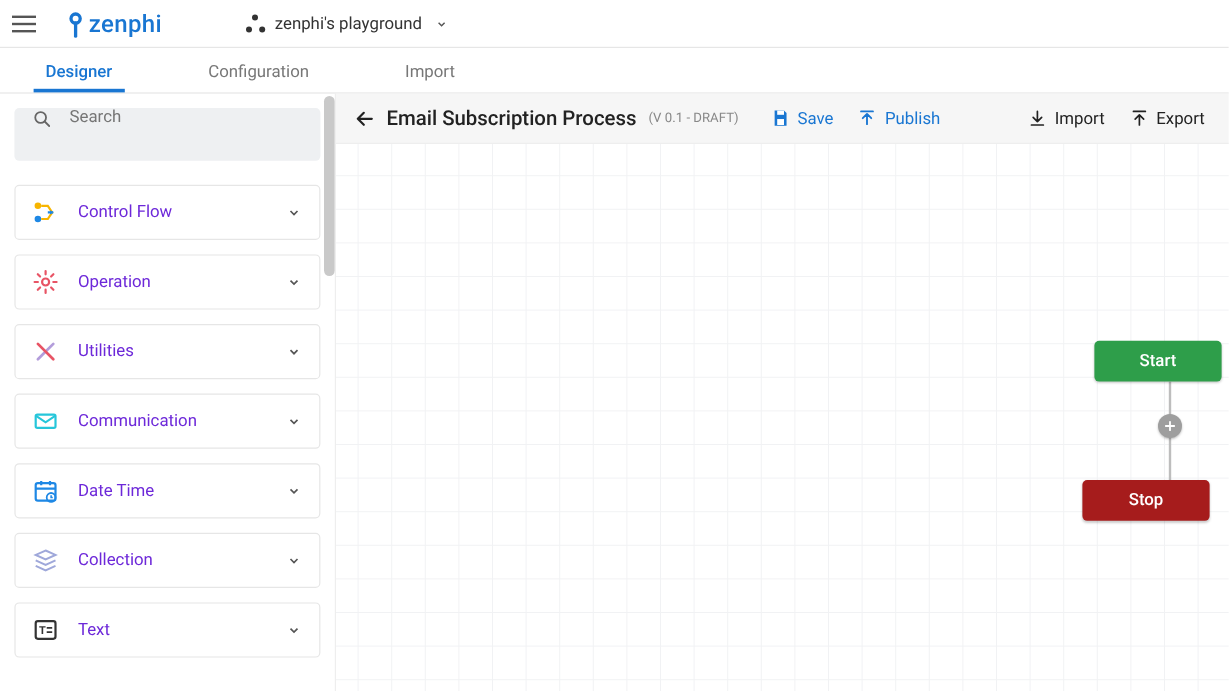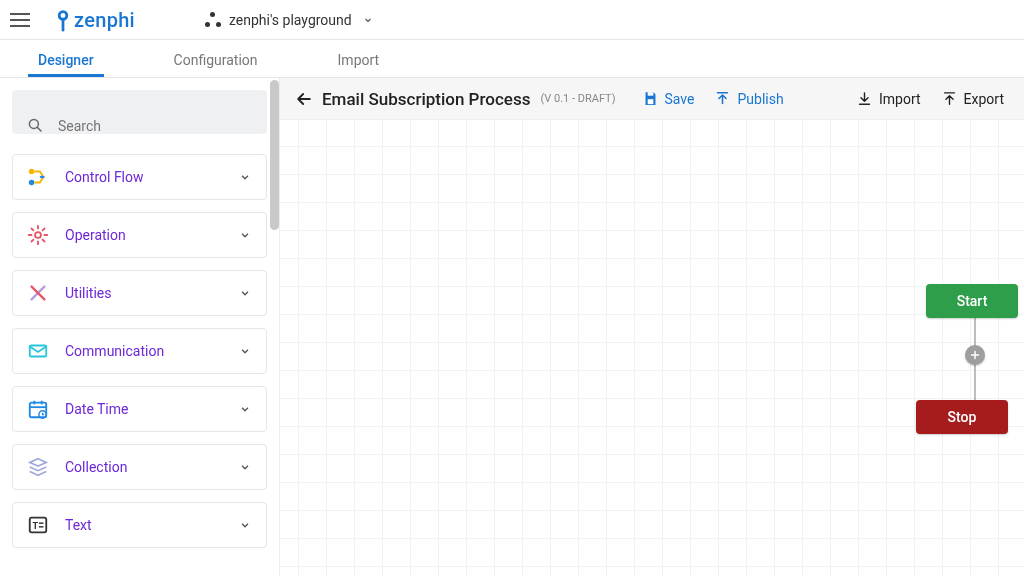--- a/index.html
+++ b/index.html
@@ -40,21 +40,21 @@
   .tab.active { color:#1976d2; border-bottom:3px solid #1976d2; padding-bottom:6px; font-weight:500; }
 
   .body {
     display:flex; height: calc(576px - 40px - 38px); position:relative;
   }
   .sidebar {
     width: 280px; padding: 12px 12px 0 12px; border-right:1px solid #eee;
     overflow:hidden; position:relative;
   }
   .search {
-    background:#eef0f2; border-radius:4px; height:44px; display:flex; align-items:flex-end;
+    background:#eef0f2; border-radius:4px; height:44px; display:flex; align-items:flex-start;
     padding:0 14px; color:#777; gap:14px; margin-bottom:20px;
   }
   .search input { border:none; background:transparent; outline:none; font-size:14px; color:#555; flex:1; }
   .cat {
     border:1px solid #e6e6e6; border-radius:4px; height:46px; display:flex; align-items:center;
     padding:0 14px; margin-bottom:12px; cursor:pointer;
   }
   .cat .ic { width:22px; height:22px; display:flex; align-items:center; justify-content:center; margin-right:16px; }
   .cat .label { font-size:14px; color:#6d28d9; flex:1; }
   .cat .chev { color:#666; }
@@ -84,21 +84,21 @@
   .canvas {
     flex:1; position:relative; background:#fff;
     background-image:
       linear-gradient(to right, #f1f2f4 1px, transparent 1px),
       linear-gradient(to bottom, #f1f2f4 1px, transparent 1px);
     background-size: 28px 28px;
     background-position: -10px -2px;
     overflow:hidden;
   }
   .node {
-    position:absolute; width:92px; height:34px; border-radius:4px;
+    position:absolute; width:106px; height:34px; border-radius:4px;
     display:flex; align-items:center; justify-content:center; color:#fff;
     font-size:14px; font-weight:500; box-shadow:0 1px 2px rgba(0,0,0,.2);
     cursor:grab;
   }
   .node.start { background:#2e9e4a; top:164px; right:6px; }
   .node.stop  { background:#a61c1c; top:280px; right:16px; }
   .connector {
     position:absolute; width:2px; background:#bdbdbd;
     right:48px; top:198px; height:82px;
   }

